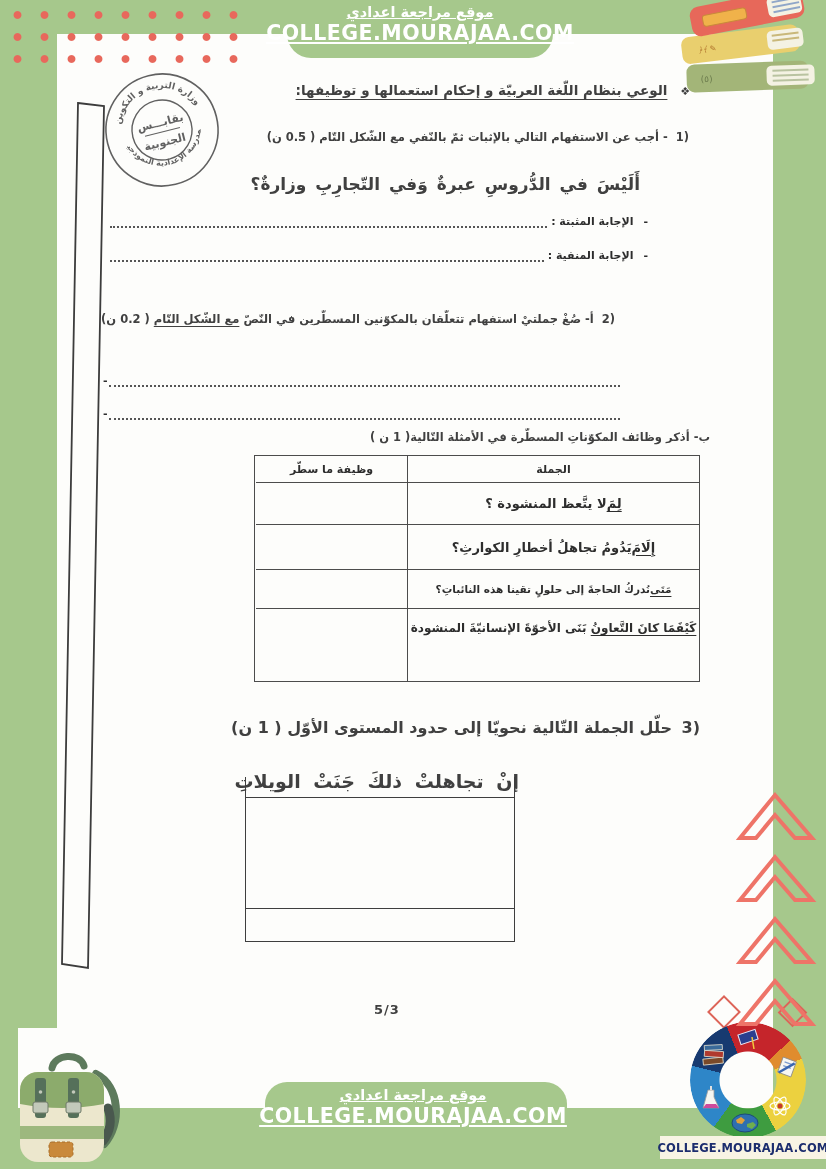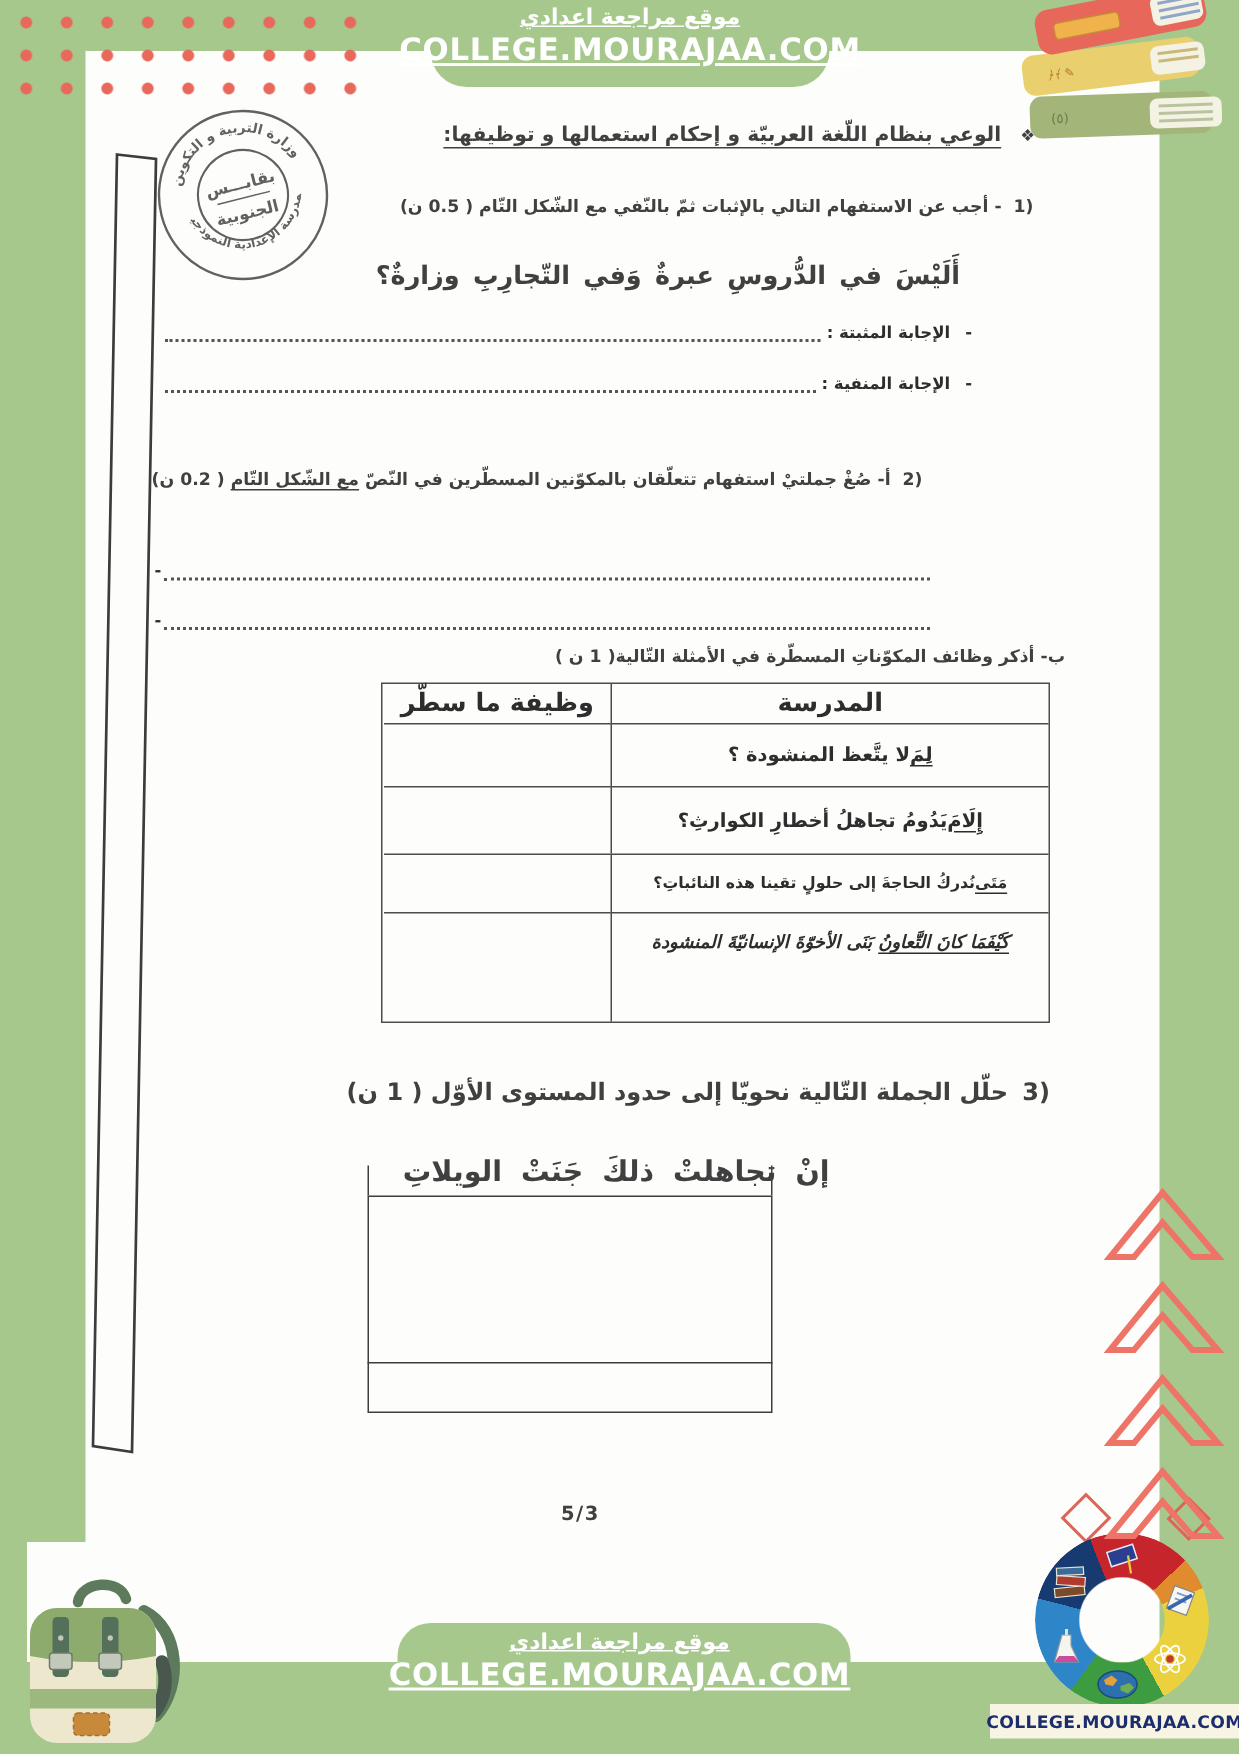--- a/index.html
+++ b/index.html
@@ -63,27 +63,27 @@
   .q2-blank { position:absolute; left:46px; width:517px; height:13px; display:flex; direction:ltr;
     align-items:flex-end; font-size:11px; font-weight:bold; color:#2d2d2d; }
   .q2-blank.b1 { top:340px; } .q2-blank.b2 { top:373px; }
   .q2-blank .dash { margin-right:1px; }
   .q2b-line { top:396px; right:63px; font-size:11.5px; }
 
   .qtable { position:absolute; top:421px; right:73px; width:446px; border:1.6px solid #4c4c4c;
     direction:rtl; display:grid; grid-template-columns:292px 151px; grid-template-rows:26px 42px 45px 39px 73px; }
   .qtable .cell { border-top:1.3px solid #4c4c4c; display:flex; align-items:center; justify-content:center;
     font-weight:bold; color:#2d2d2d; direction:rtl; }
-  .qtable .row0 { border-top:none; font-size:17px; }
+  .qtable .row0 { border-top:none; font-size:11px; }
   .qtable .sent { border-left:1.3px solid #4c4c4c; }
   .qtable .s1 { font-size:13px; } .qtable .s2 { font-size:13px; }
   .qtable .s3 { font-size:10.5px; } .qtable .s4 { font-size:12px; align-items:flex-start; padding-top:10px; }
 
   .q3-line { top:684px; right:73px; font-size:16px; }
-  .q3-sentence { top:736px; left:184px; width:278px; text-align:center; font-size:19px; word-spacing:6px;margin-left:34px; }
+  .q3-sentence { top:736px; left:184px; width:278px; text-align:center; font-size:19px; word-spacing:6px; }
   .analysis-box { position:absolute; left:188px; top:763px; width:270px; height:145px; border:1.6px solid #3e3e3e; }
   .analysis-divider { position:absolute; left:-1px; right:-1px; bottom:32px; border-top:1.4px solid #3e3e3e; }
   .tick { position:absolute; width:0; height:20px; border-left:1.6px solid #3e3e3e; top:743px; }
   .tick.tl { left:188px; } .tick.tr { left:457px; }
 
   .page-number { top:968px; left:305px; right:auto; font-size:13px; font-weight:bold; letter-spacing:1px; direction:ltr;margin-left:12px; }
 
   .stamp { position:absolute; left:43px; top:30px; transform:rotate(-14deg); opacity:0.88; }
   .artifact { position:absolute; left:0; top:60px; }
 </style>
@@ -146,21 +146,21 @@
       <span class="dash">-</span>
       <span class="dotline"></span>
     </div>
     <div class="q2-blank b2">
       <span class="dash">-</span>
       <span class="dotline"></span>
     </div>
     <div class="doc q2b-line">ب- أذكر وظائف المكوّناتِ المسطّرة في الأمثلة التّالية( 1 ن )</div>
 
     <div class="qtable">
-      <div class="cell row0 sent">المدرسة</div>
+      <div class="cell row0 sent">الجملة</div>
       <div class="cell row0">وظيفة ما سطّر</div>
 
       <div class="cell sent s1">
         <span class="u">لِمَ</span>
           <span> لا يتَّعظ المنشودة ؟</span>
       </div>
       <div class="cell"></div>
 
       <div class="cell sent s2">
         <span class="u">إِلَامَ</span>
@@ -168,21 +168,21 @@
       </div>
       <div class="cell"></div>
 
       <div class="cell sent s3">
         <span class="u">مَتَى</span>
           <span> نُدركُ الحاجةَ إلى حلولٍ تقينا هذه النائباتِ؟</span>
       </div>
       <div class="cell"></div>
 
       <div class="cell sent s4">
-        <span style="white-space:normal; text-align:center; line-height:1.6;font-style:italic;">
+        <span style="white-space:normal; text-align:center; line-height:1.6;">
           <span class="u">كَيْفَمَا كانَ التَّعاونُ</span><span> بَنَى الأخوّةَ الإنسانيّةَ المنشودة</span>
         </span>
       </div>
       <div class="cell"></div>
     </div>
 
     <div class="doc q3-line">
       <span class="qnum">3)</span>
       <span>حلّل الجملة التّالية نحويّا إلى حدود المستوى الأوّل  ( 1 ن)</span>
     </div>

